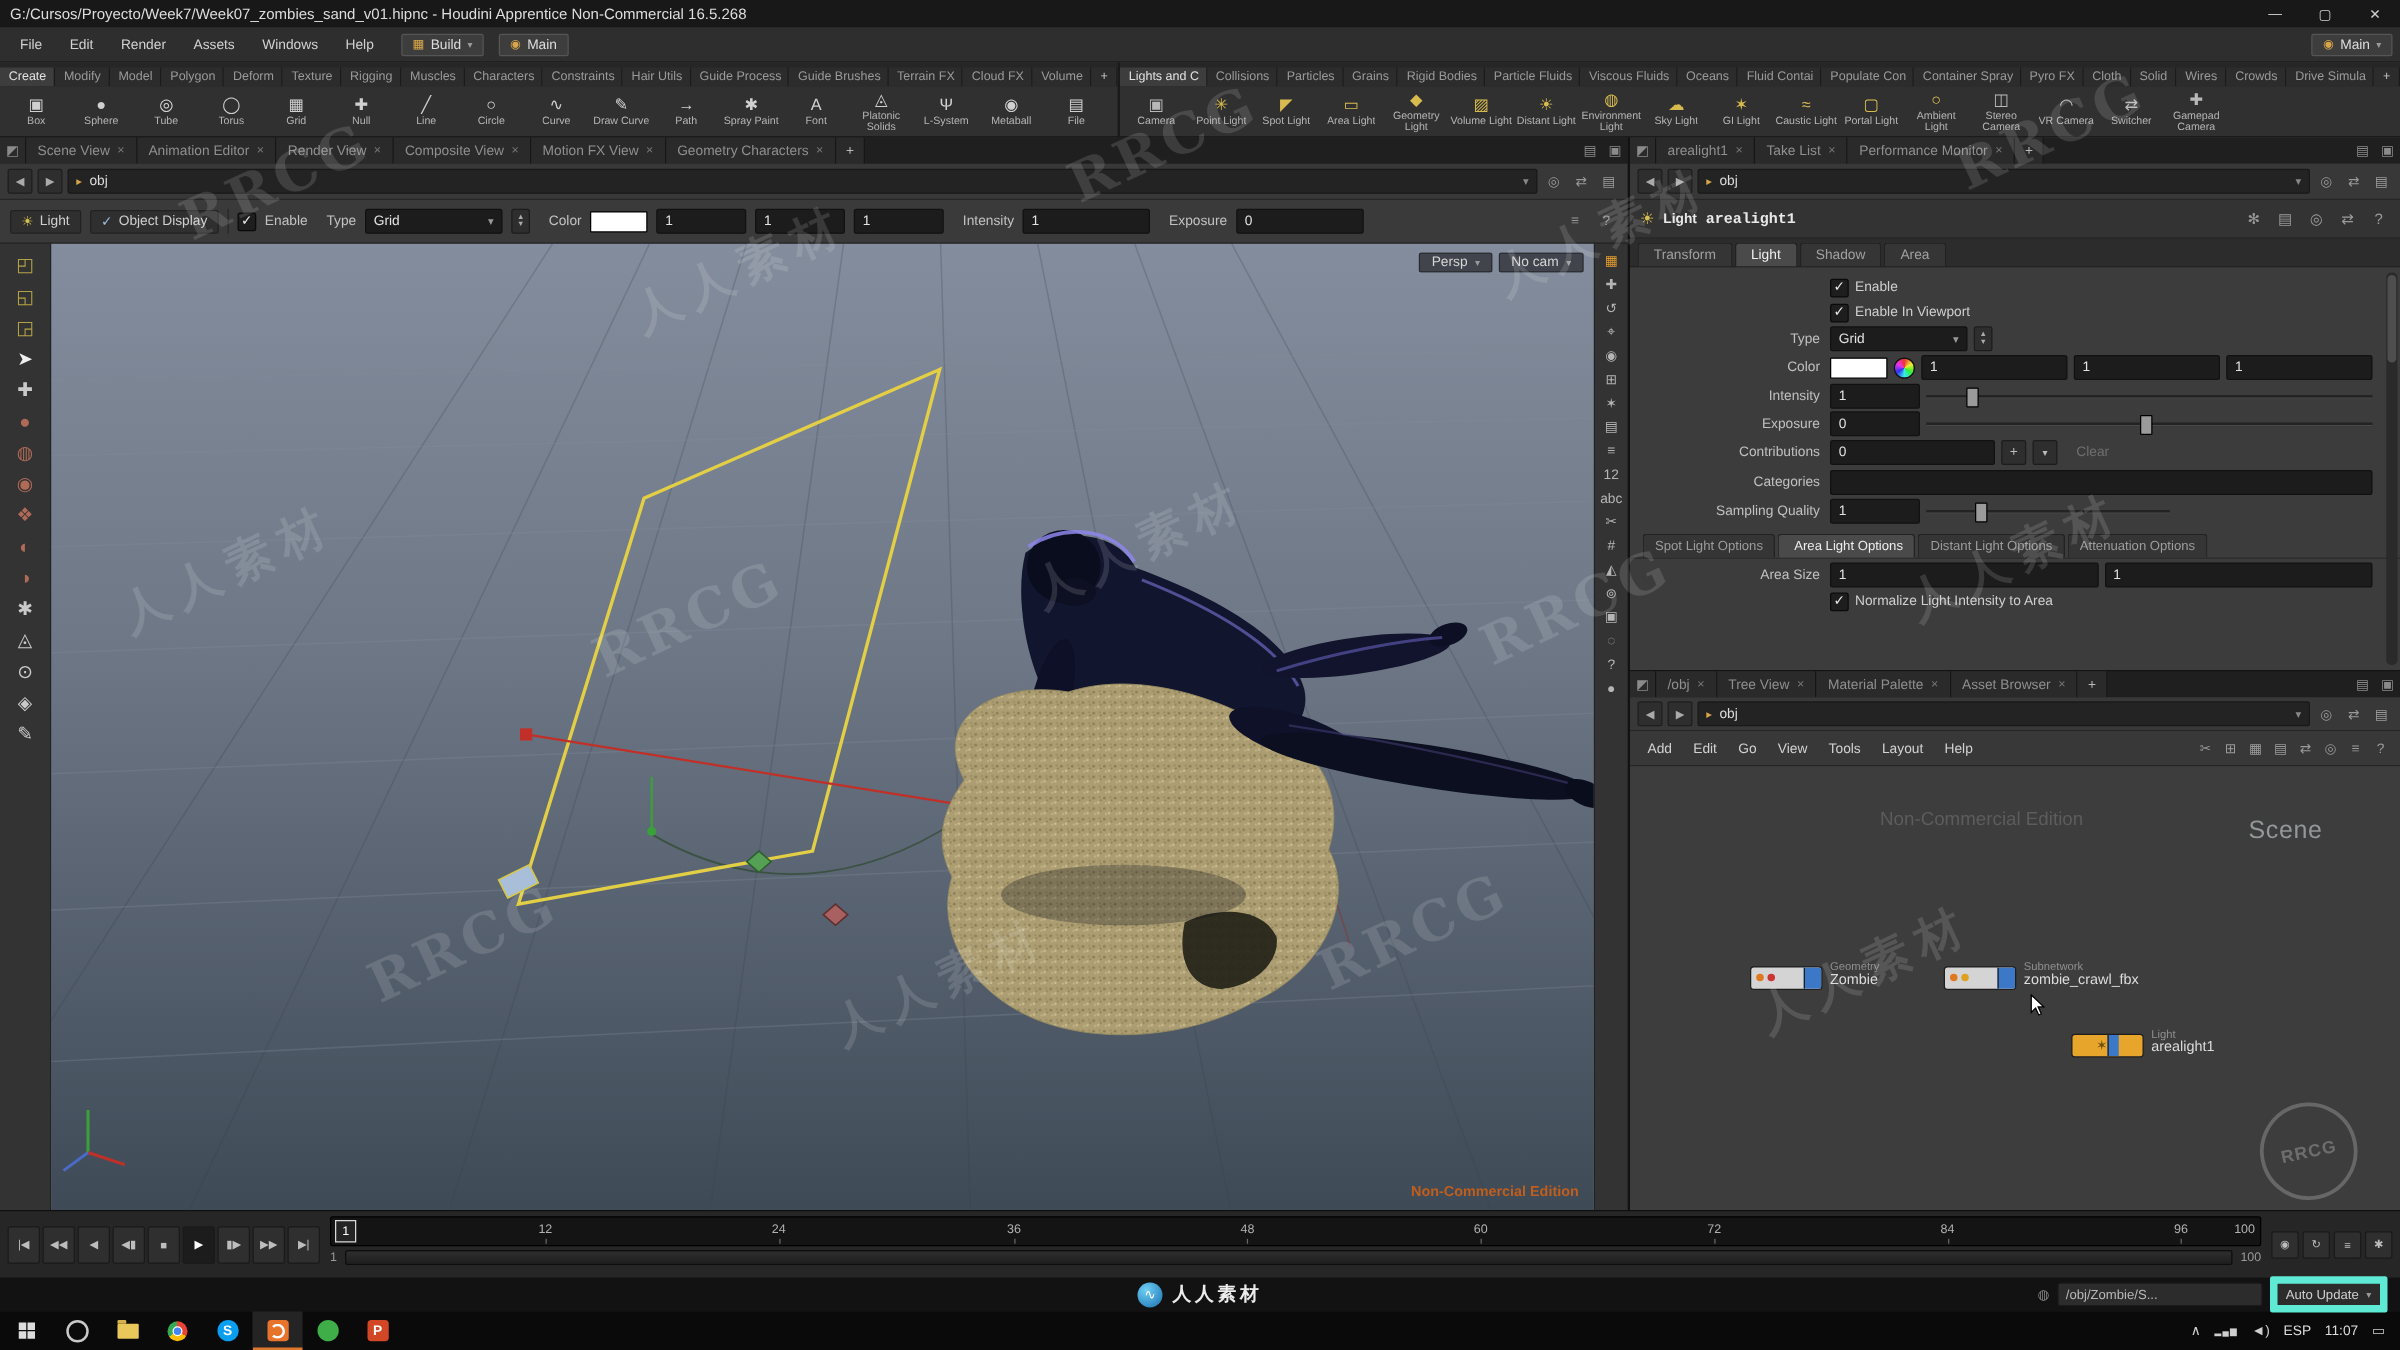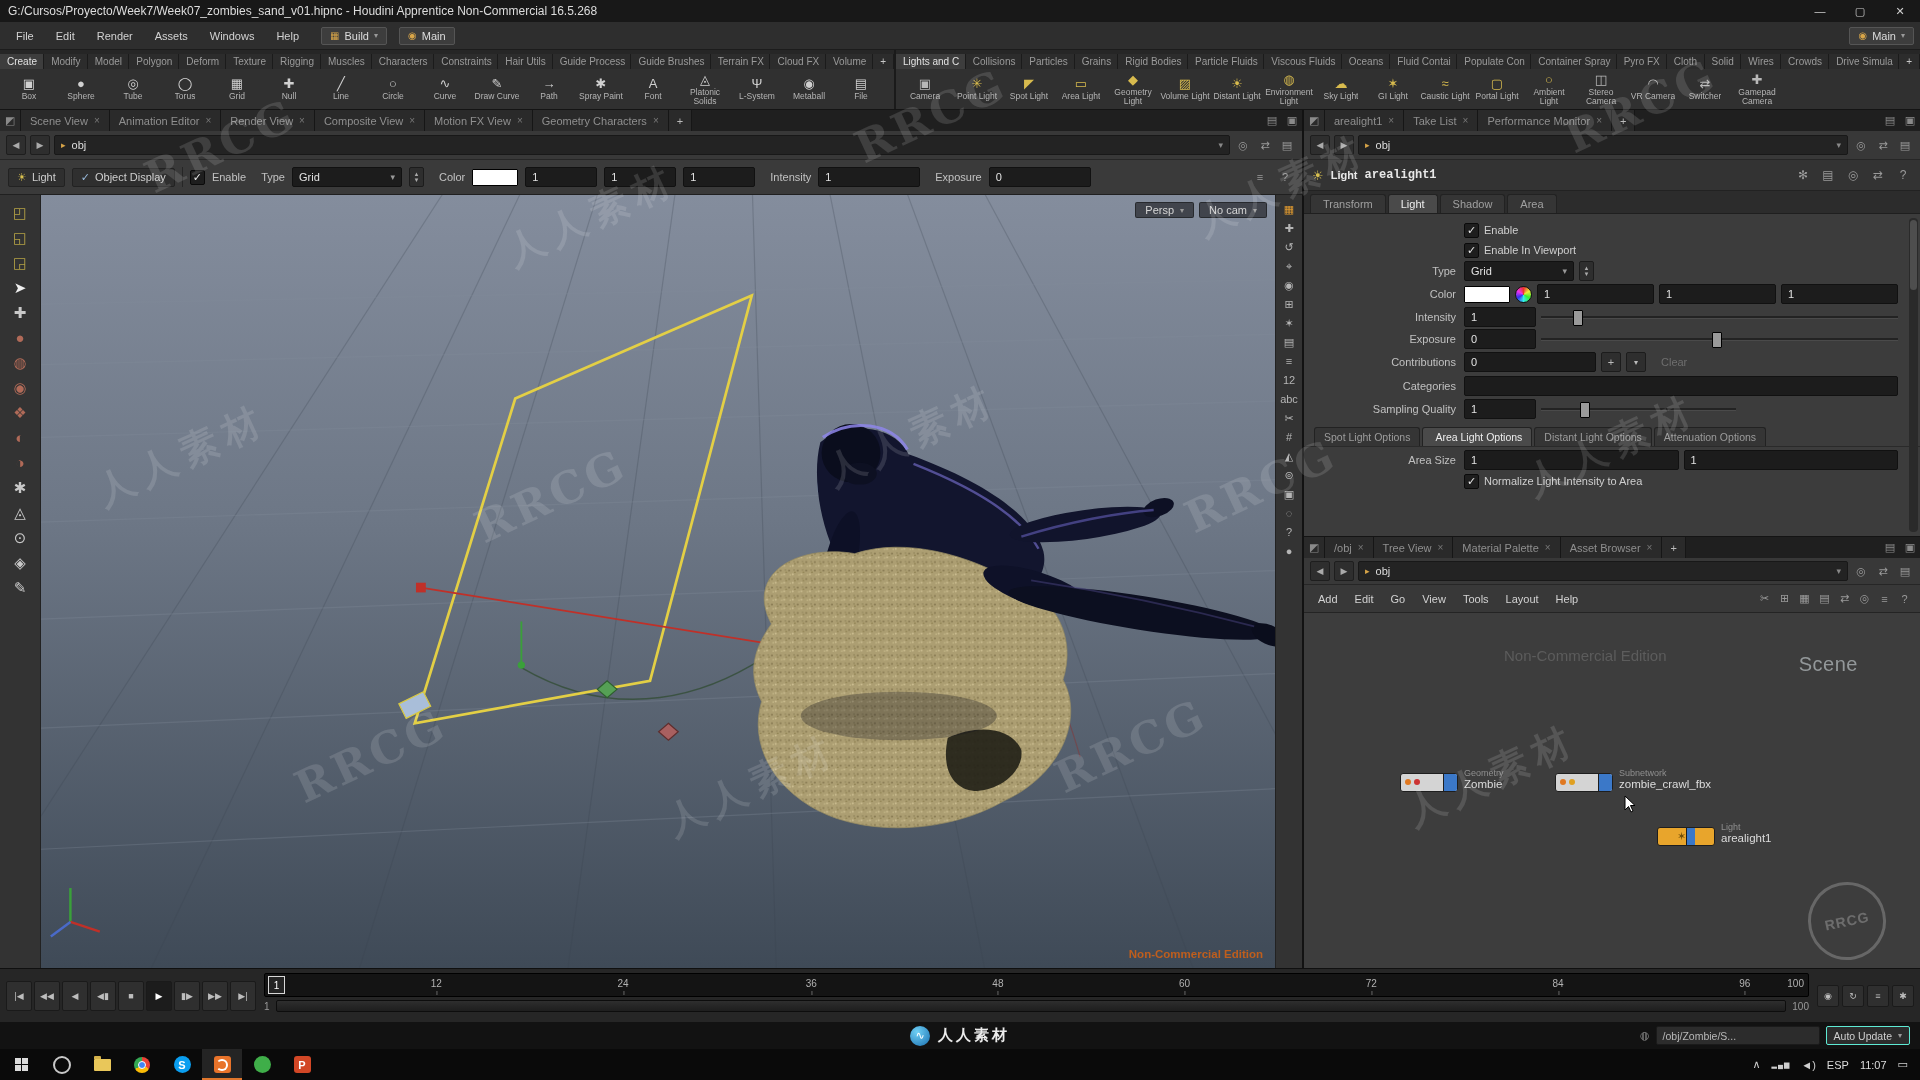--- a/index.html
+++ b/index.html
@@ -143,21 +143,21 @@
   .rangebar{flex:1;height:10px;background:linear-gradient(#2e2e2e,#1e1e1e);border:1px solid #0d0d0d;border-radius:2px;}
   .tl-right{display:flex;align-items:center;gap:3px;flex:0 0 auto;}
   .tl-right .pbtn{width:20px;height:20px}
   
   .statusbar{height:27px;background:#121212;position:relative;display:flex;align-items:center;flex:0 0 auto;}
   .brandmid{position:absolute;left:50%;transform:translateX(-50%);display:flex;align-items:center;gap:8px;}
   .brand-circle{width:20px;height:20px;border-radius:50%;background:radial-gradient(circle at 35% 30%,#6fd0f5,#1a6fb0);display:flex;align-items:center;justify-content:center;color:#fff;font-size:11px;}
   .brand-text{color:#ececec;font-size:15px;font-weight:bold;letter-spacing:3px;}
   .statusbar .right{margin-left:auto;display:flex;align-items:center;gap:6px;padding-right:10px;}
   .status-fld{width:150px;height:17px;background:#2c2c2c;border:1px solid #1a1a1a;border-radius:2px;display:flex;align-items:center;padding:0 6px;color:#b8b8b8;font-size:10.5px;}
-  .au-chip{height:17px;background:#2c2c2c;border:1px solid #5eead4;border-radius:2px;display:flex;align-items:center;gap:6px;padding:0 7px;color:#cfcfcf;font-size:10.5px;}
+  .au-chip{height:17px;background:#2c2c2c;border:6px solid #5eead4;border-radius:2px;display:flex;align-items:center;gap:6px;padding:0 7px;color:#cfcfcf;font-size:10.5px;}
   
   .taskbar{height:31px;background:#0a0a0a;display:flex;align-items:center;flex:0 0 auto;}
   .tb-start{width:42px;height:31px;display:flex;align-items:center;justify-content:center;}
   .winlogo{position:relative;width:13px;height:13px;}
   .winlogo::before{content:"";position:absolute;width:6px;height:6px;background:#dcdcdc;box-shadow:7px 0 #dcdcdc,0 7px #dcdcdc,7px 7px #dcdcdc;}
   .tb-app{width:40px;height:31px;display:flex;align-items:center;justify-content:center;}
   .ring{width:14px;height:14px;border:2px solid #c8c8c8;border-radius:50%;}
   .folder{width:17px;height:12px;background:#e9c75a;border-radius:1px;position:relative;}
   .folder::before{content:"";position:absolute;top:-3px;left:0;width:7px;height:3px;background:#d4b14a;border-radius:1px 1px 0 0;}
   .chrome{width:16px;height:16px;border-radius:50%;background:conic-gradient(#ea4335 0 33%,#fbbc05 0 66%,#34a853 0 100%);position:relative;}

